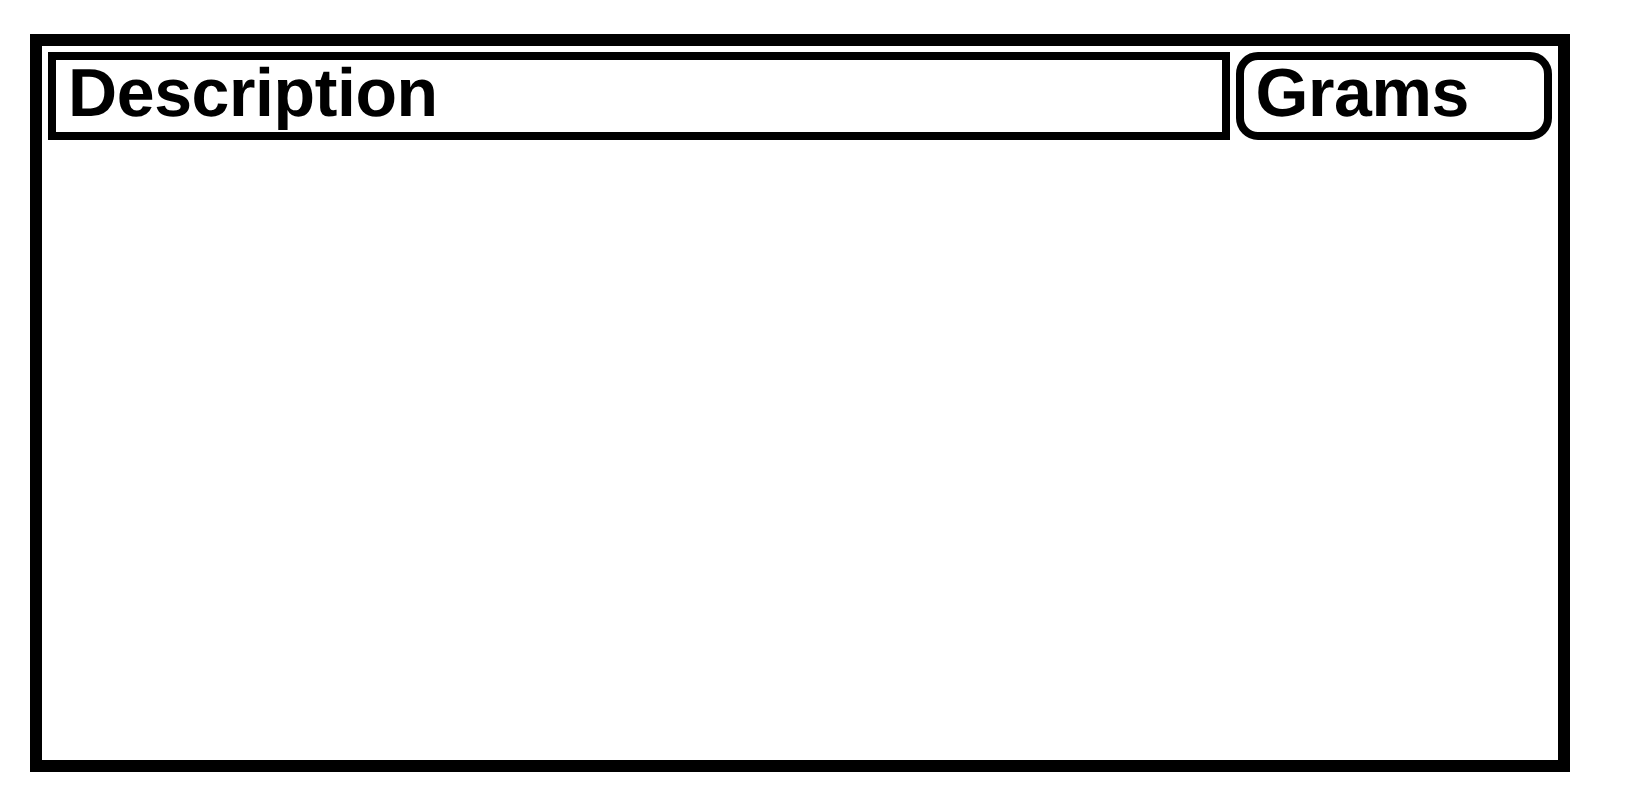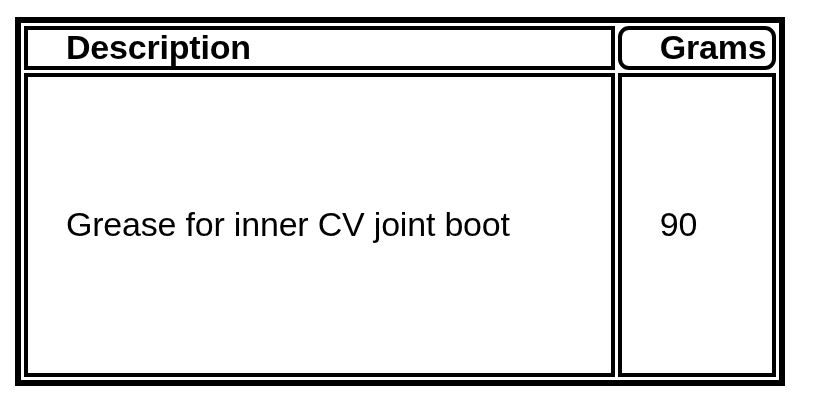--- a/index.html
+++ b/index.html
@@ -71,21 +71,20 @@
   }
 
   
   .spec-table th.grams-head {
     padding-right: 6px;
     border-radius: 11px;
   }
 
   .cell-text {
     display: block;
-    margin-left: 32px;
   }
 </style>
 </head>
 <body>
 
 <div class="page">
 
   <div class="table-frame">
 
     <table class="spec-table">
@@ -100,28 +99,20 @@
             <span class="cell-text">Description</span>
           </th>
           <th class="grams-head">
             <span class="cell-text">Grams</span>
           </th>
         </tr>
       </thead>
 
       <tbody>
 
-        <tr>
-          <td>
-            <span class="cell-text">Grease for inner CV joint boot</span>
-          </td>
-          <td>
-            <span class="cell-text">90</span>
-          </td>
-        </tr>
 
 
 
 
       </tbody>
     </table>
 
   </div>
 </div>
 

